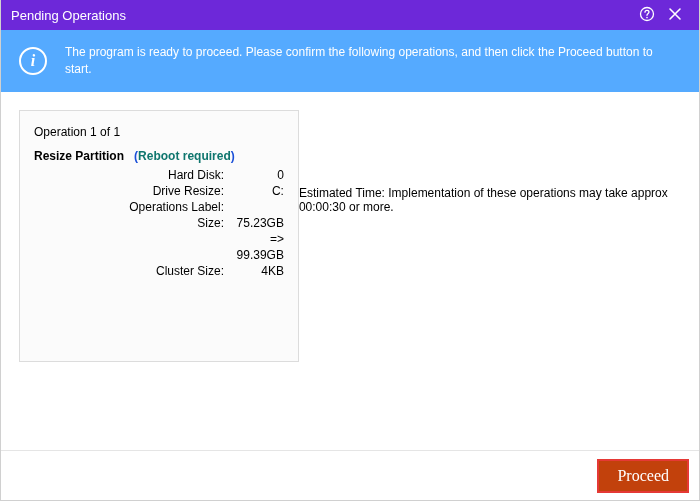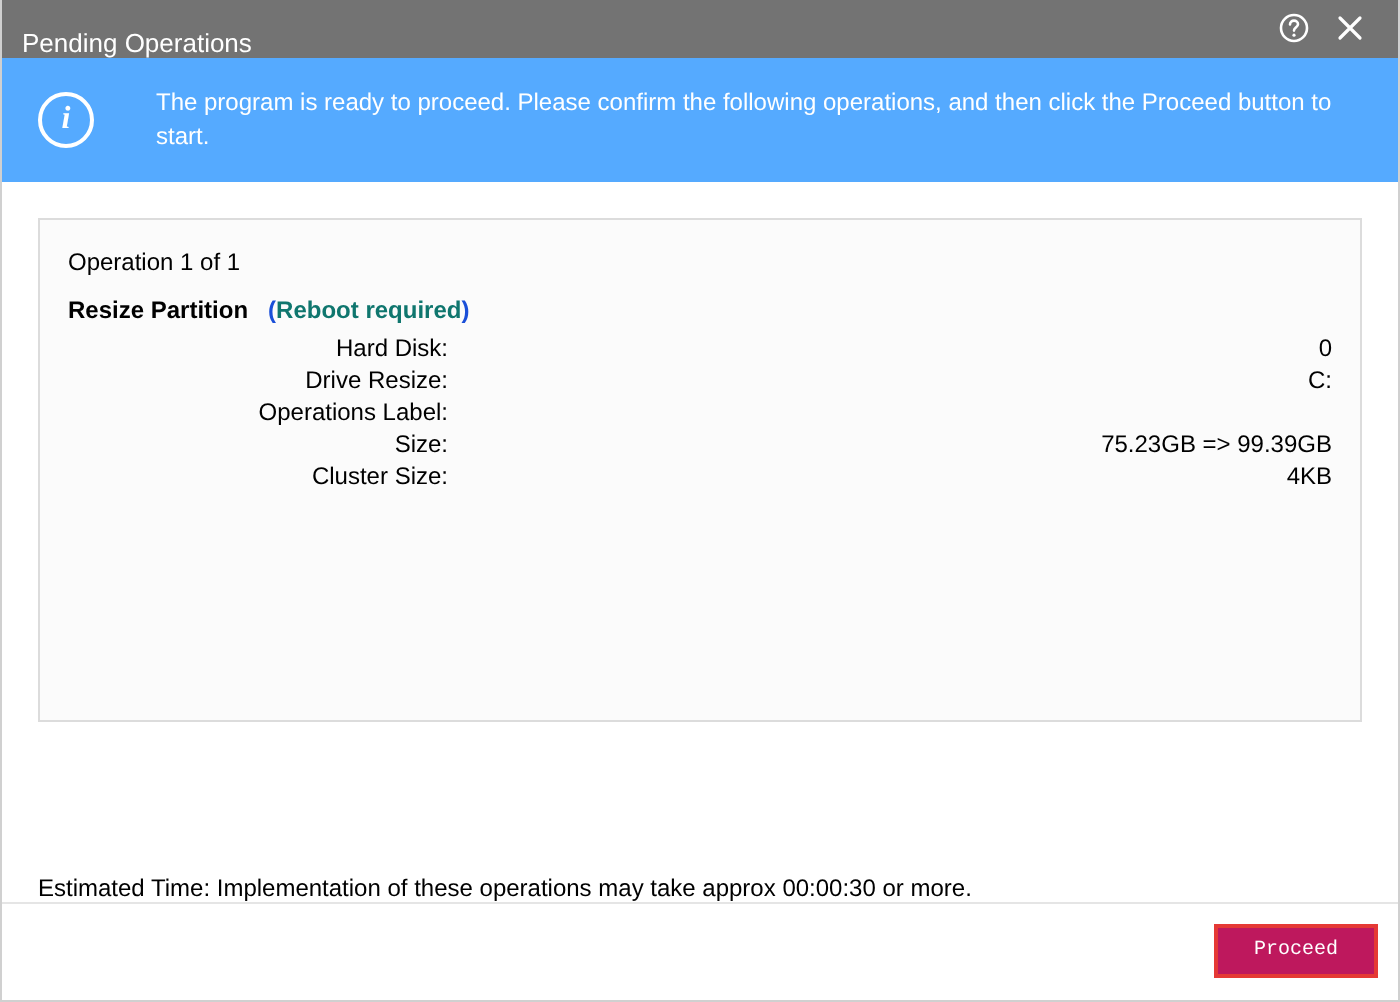--- a/index.html
+++ b/index.html
@@ -19,25 +19,25 @@
   .window {
     width: 700px;
     height: 501px;
     display: flex;
     flex-direction: column;
     border: 1px solid #d0d0d0;
     border-top: none;
   }
 
   .titlebar {
-    background: #737373;
+    background: #6d28d9;
     color: #fff;
     height: 30px;
     display: flex;
-    align-items: flex-end;
+    align-items: center;
     padding: 0 10px;
     font-size: 13px;
   }
   .titlebar .title { flex: 1; }
   .titlebar .tb-btn {
     width: 28px;
     height: 28px;
     display: flex;
     align-items: center;
     justify-content: center;
@@ -61,27 +61,27 @@
     display: flex;
     align-items: center;
     justify-content: center;
     font-family: Georgia, "Times New Roman", serif;
     font-style: italic;
     font-weight: bold;
     font-size: 16px;
     margin-right: 18px;
     flex: 0 0 auto;
   }
-  .banner .msg { flex: 1; line-height: 1.4; margin-left: 13px; }
+  .banner .msg { flex: 1; line-height: 1.4; }
 
   .content-area {
     flex: 1;
     padding: 18px 18px 0 18px;
     display: flex;
-    flex-direction: column;
+    flex-direction: row;
   }
 
   .op-panel {
     border: 1px solid #dcdcdc;
     background: #fbfbfb;
     padding: 14px 14px 18px 14px;
     height: 252px;
     overflow: hidden;
   }
 
@@ -119,28 +119,28 @@
   .footer {
     height: 50px;
     display: flex;
     align-items: center;
     justify-content: flex-end;
     padding: 0 10px;
     border-top: 1px solid #e5e5e5;
     background: #fff;
   }
   .proceed-btn {
-    background: #be185d;
+    background: #c2410c;
     color: #fff;
     border: 2px solid #e53935;
     outline: none;
-    font-size: 10px;
+    font-size: 16px;
     padding: 6px 18px;
     cursor: pointer;
-    font-family: Liberation Mono, monospace;
+    font-family: Liberation Serif, serif;
   }
 </style>
 </head>
 <body>
 
 <div class="window">
 
   <div class="titlebar">
     <div class="title">Pending Operations</div>
     <div class="tb-btn">

